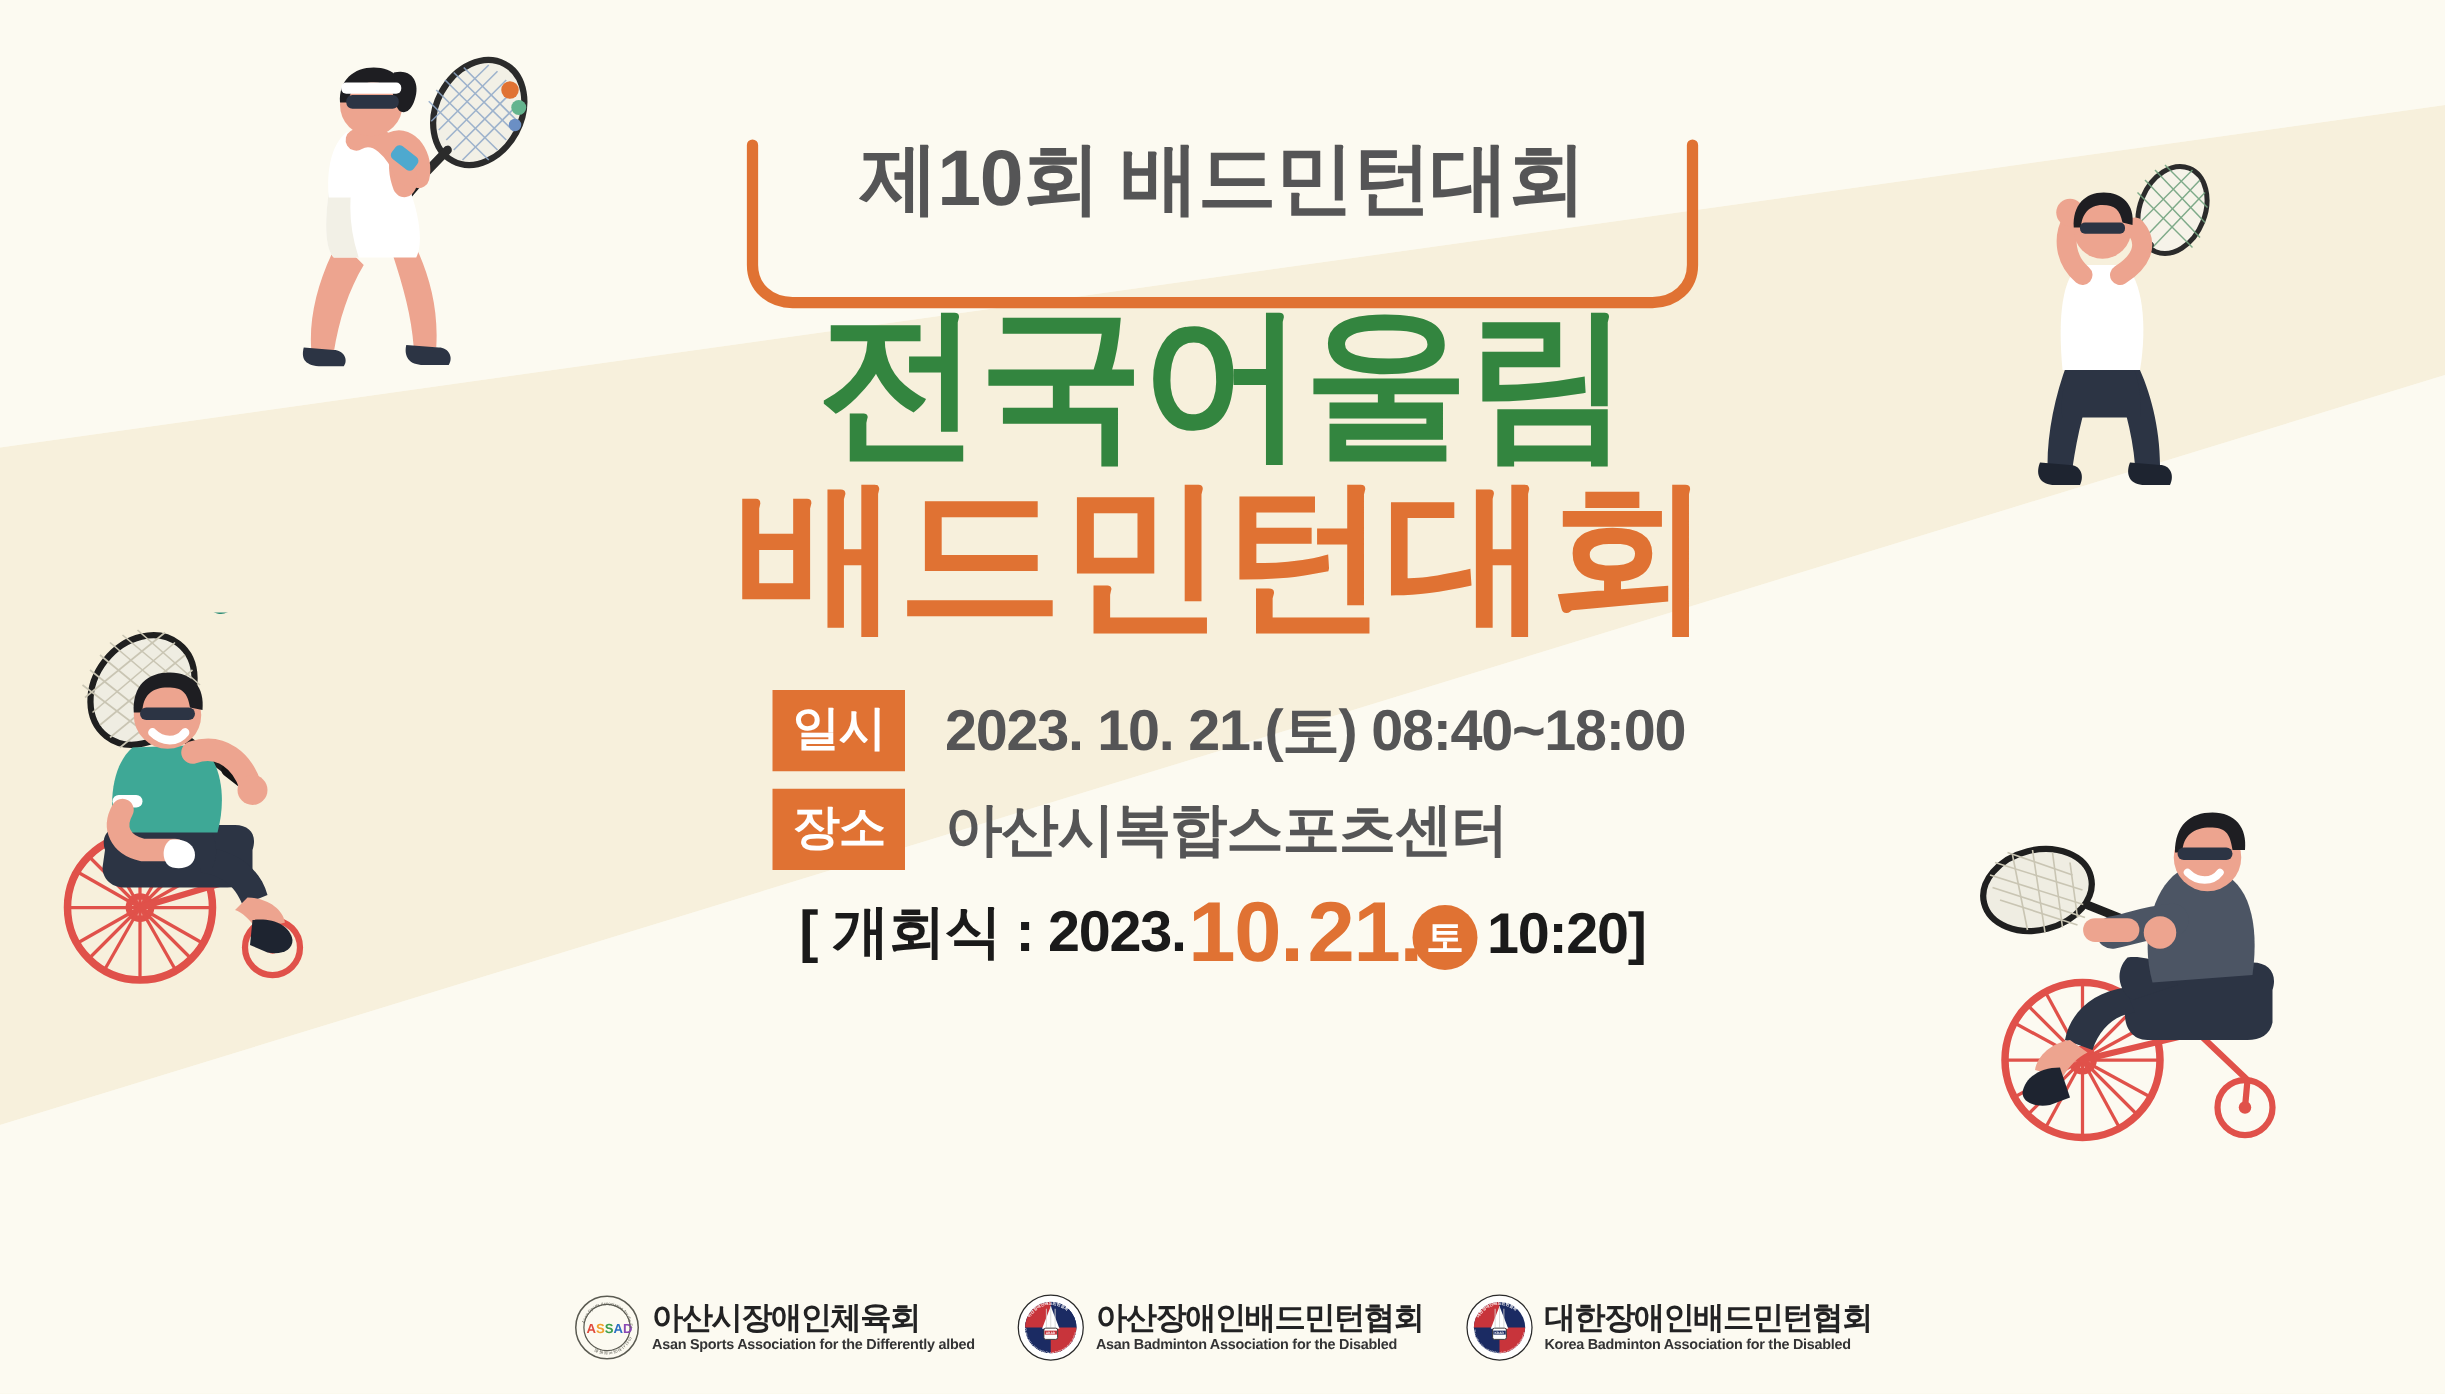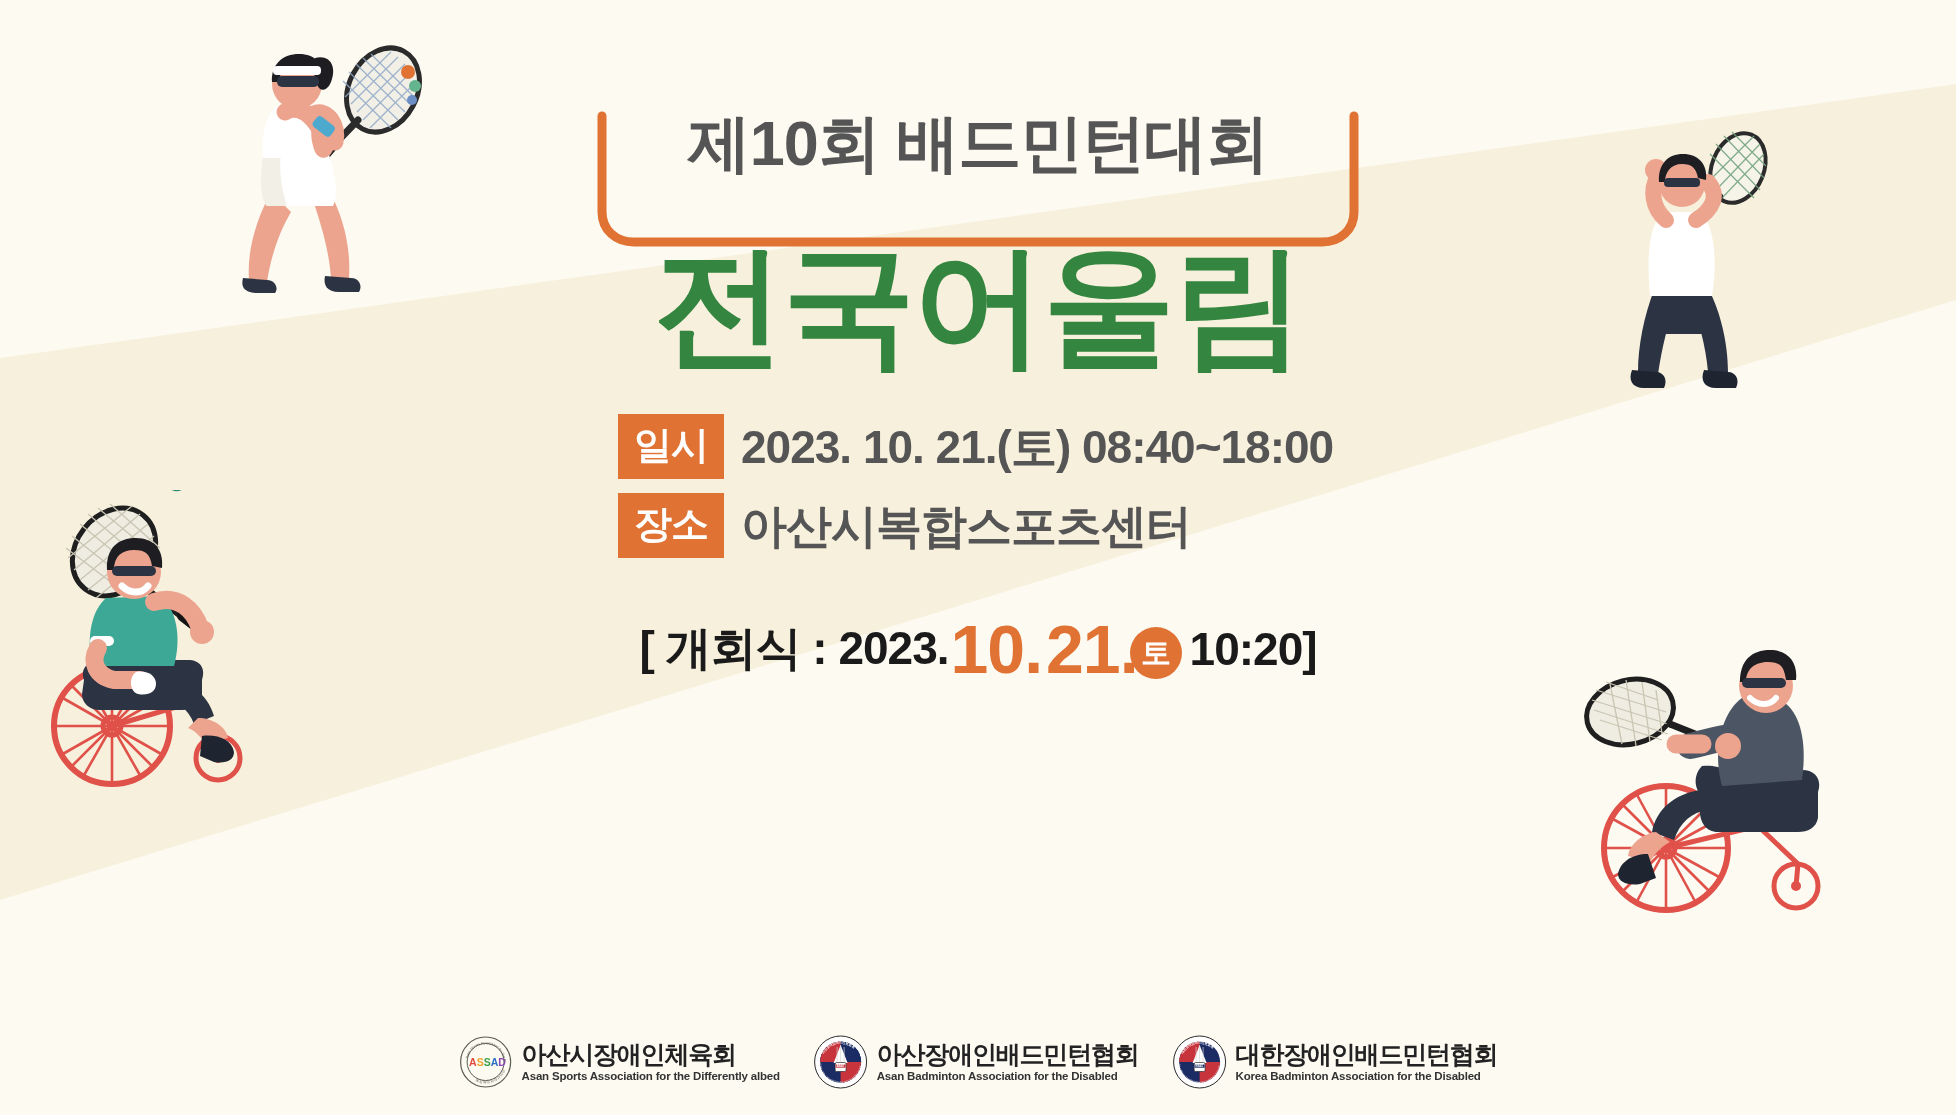--- a/index.html
+++ b/index.html
@@ -81,43 +81,43 @@
   .info{
     margin-top:42px;
     display:flex;
     flex-direction:column;
     gap:14px;
     align-items:flex-start;
     width:720px;
   }
   .info-row{
     display:flex;
-    align-items:flex-end;
-    gap:17px;
+    align-items:center;
+    gap:32px;
   }
   .tag{
     background:#E07233;
     color:#FFFFFF;
     font-size:38px;
     font-weight:bold;
     line-height:1;
     padding:12px 16px 15px 16px;
     min-width:74px;
     text-align:center;
     letter-spacing:-1px;
   }
   .info-val{
     font-size:46px;
     font-weight:bold;
     color:#555556;
     letter-spacing:-1px;
     white-space:nowrap;
   }
   .ceremony{
-    margin-top:57px;
+    margin-top:16px;
     display:flex;
     align-items:center;
     font-size:46px;
     font-weight:bold;
     color:#1A1A1A;
     letter-spacing:-1px;
     white-space:nowrap;
     gap:0px;
   }
   .ce-black{color:#1A1A1A;}
@@ -431,20 +431,21 @@
   <div class="center">
 
     <div class="kicker-wrap">
       <svg class="bubble" viewBox="0 0 780 140" preserveAspectRatio="none">
         <path d="M14 8 L14 104 C14 122 28 134 46 134 L734 134 C752 134 766 122 766 104 L766 8" fill="none" stroke="#E07233" stroke-width="9" stroke-linecap="round"></path>
       </svg>
       <div class="kicker">제10회 배드민턴대회</div>
     </div>
 
     <div class="t-green">전국어울림</div>
+    <div class="t-orange">배드민턴대회</div>
 
     <div class="info">
       <div class="info-row">
         <span class="tag">일시</span>
         <span class="info-val">2023. 10. 21.(토) 08:40~18:00</span>
       </div>
       <div class="info-row">
         <span class="tag">장소</span>
         <span class="info-val">아산시복합스포츠센터</span>
       </div>

